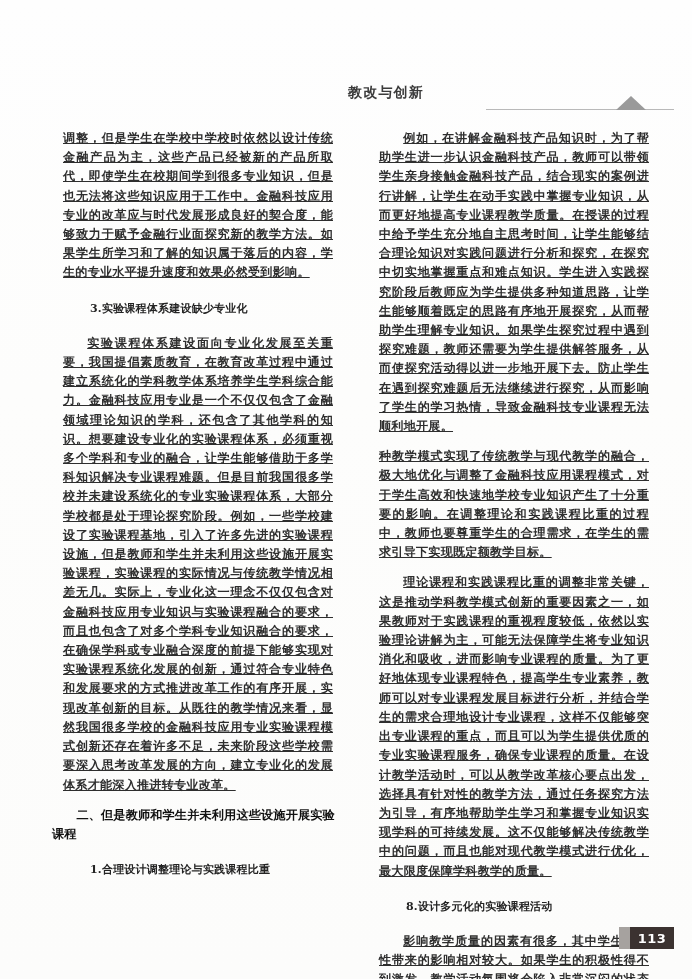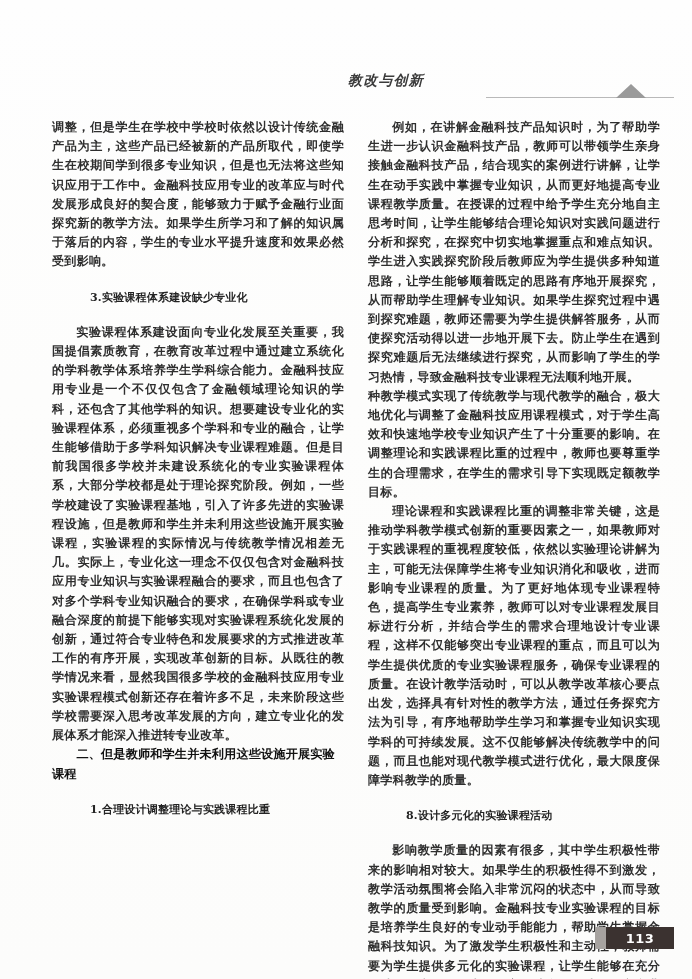--- a/index.html
+++ b/index.html
@@ -19,24 +19,23 @@
   .page {
     position: absolute;
     inset: 0;
     background: linear-gradient(180deg, #fefefe 0%, #fdfdfc 40%, #fcfcfb 100%);
   }
 
   
   .header-band {
     position: absolute;
     left: 0;
-    top: 68px;
+    top: 80px;
     width: 572px;
     height: 34px;
-    font-style: italic;
   }
   .header-rule {
     position: absolute;
     left: 486px;
     top: 29px;
     width: 188px;
     height: 1px;
     background: #b9b9b9;
   }
   .header-title {
@@ -72,29 +71,30 @@
     gap: 24px;
     padding: 0 52px;
     box-sizing: border-box;
   }
   .col {
     width: 292px;
     flex: 0 0 292px;
   }
 
   p.body {
-    margin: 0;
+    margin: 11px;
     font-size: 12.1px;
     line-height: 19.2px;
     color: #2e2e2e;
     text-align: justify;
     text-justify: inter-ideograph;
     text-indent: 2em;
     font-weight: 600;
     letter-spacing: 0.02em;
+    text-decoration: underline;
     -webkit-font-smoothing: none;
   }
   p.body.cont {
     text-indent: 0;
   }
   h3.sub {
     margin: 16px;
     font-size: 11px;
     line-height: 19.2px;
     color: #242424;
@@ -126,21 +126,21 @@
     width: 11px;
     background: #a6a29f;
   }
   .folio-box {
     background: #3b3230;
     color: #ffffff;
     font-family: "DejaVu Sans", "Liberation Sans", sans-serif;
     font-size: 13px;
     font-weight: bold;
     letter-spacing: 0.5px;
-    padding: 0 17px;
+    padding: 0 5px;
     display: flex;
     align-items: center;
     justify-content: center;
     min-width: 34px;
   }
 </style>
 </head>
 <body>
 
 <div class="page">

